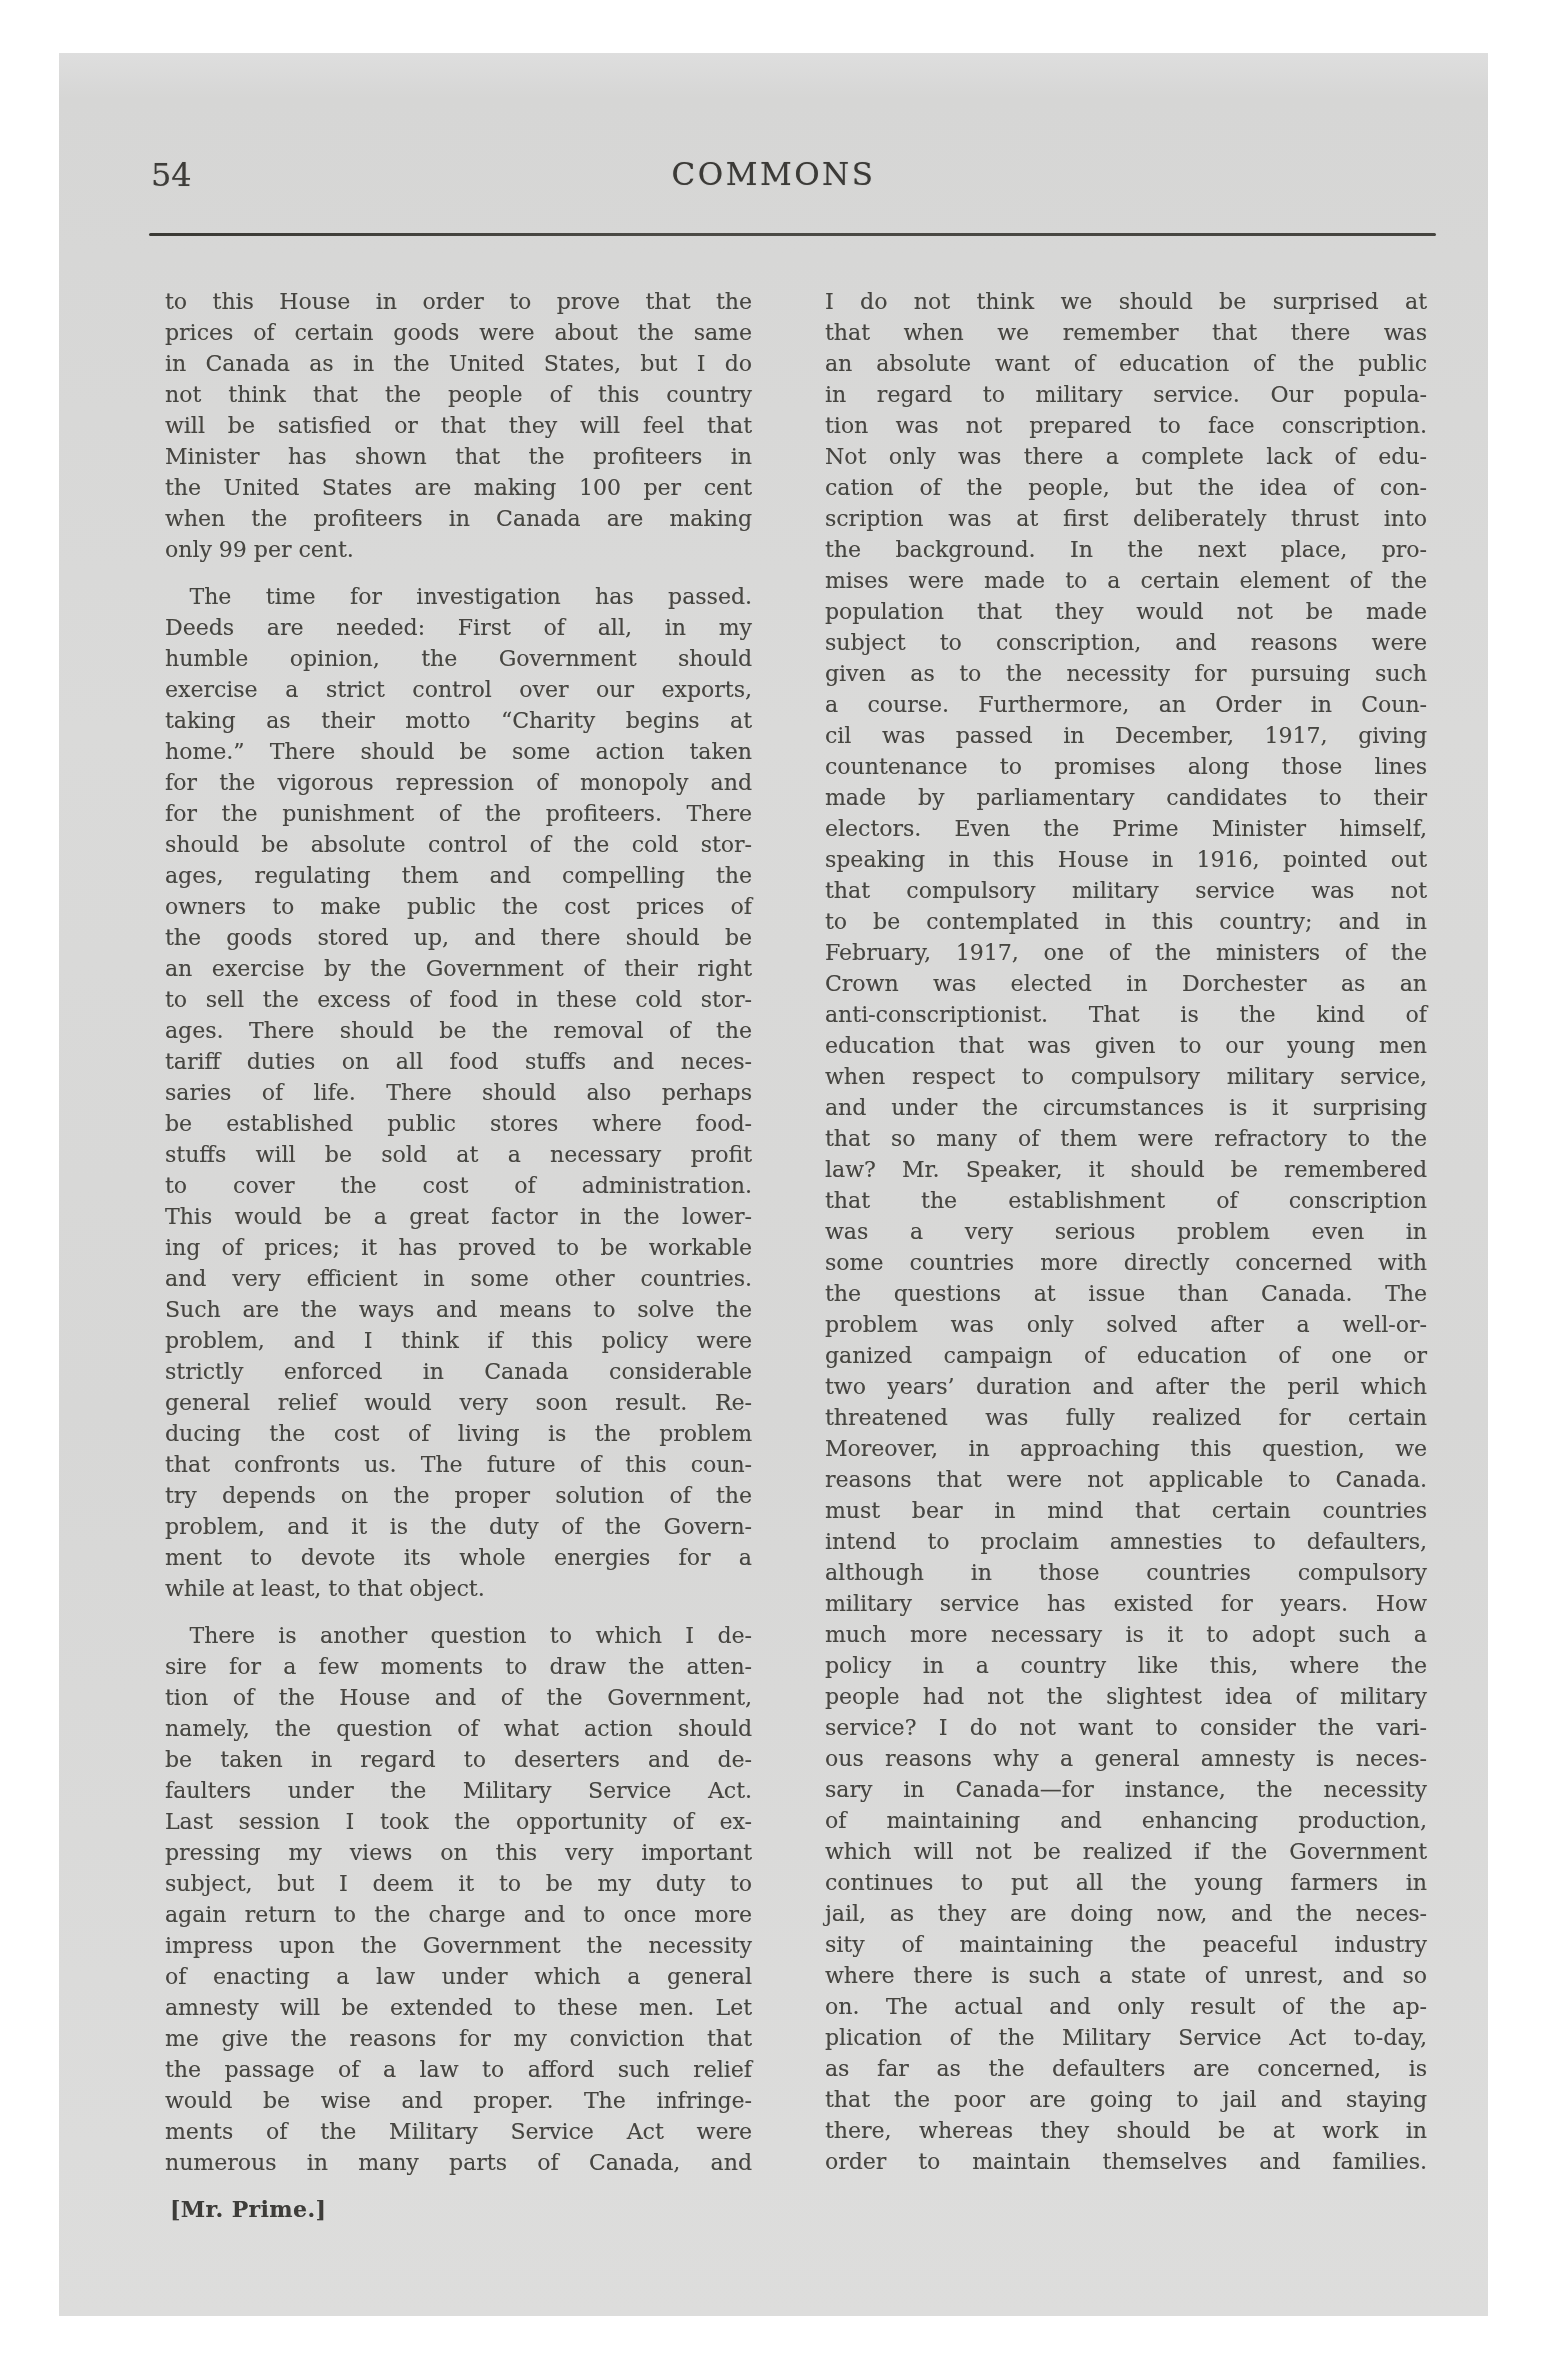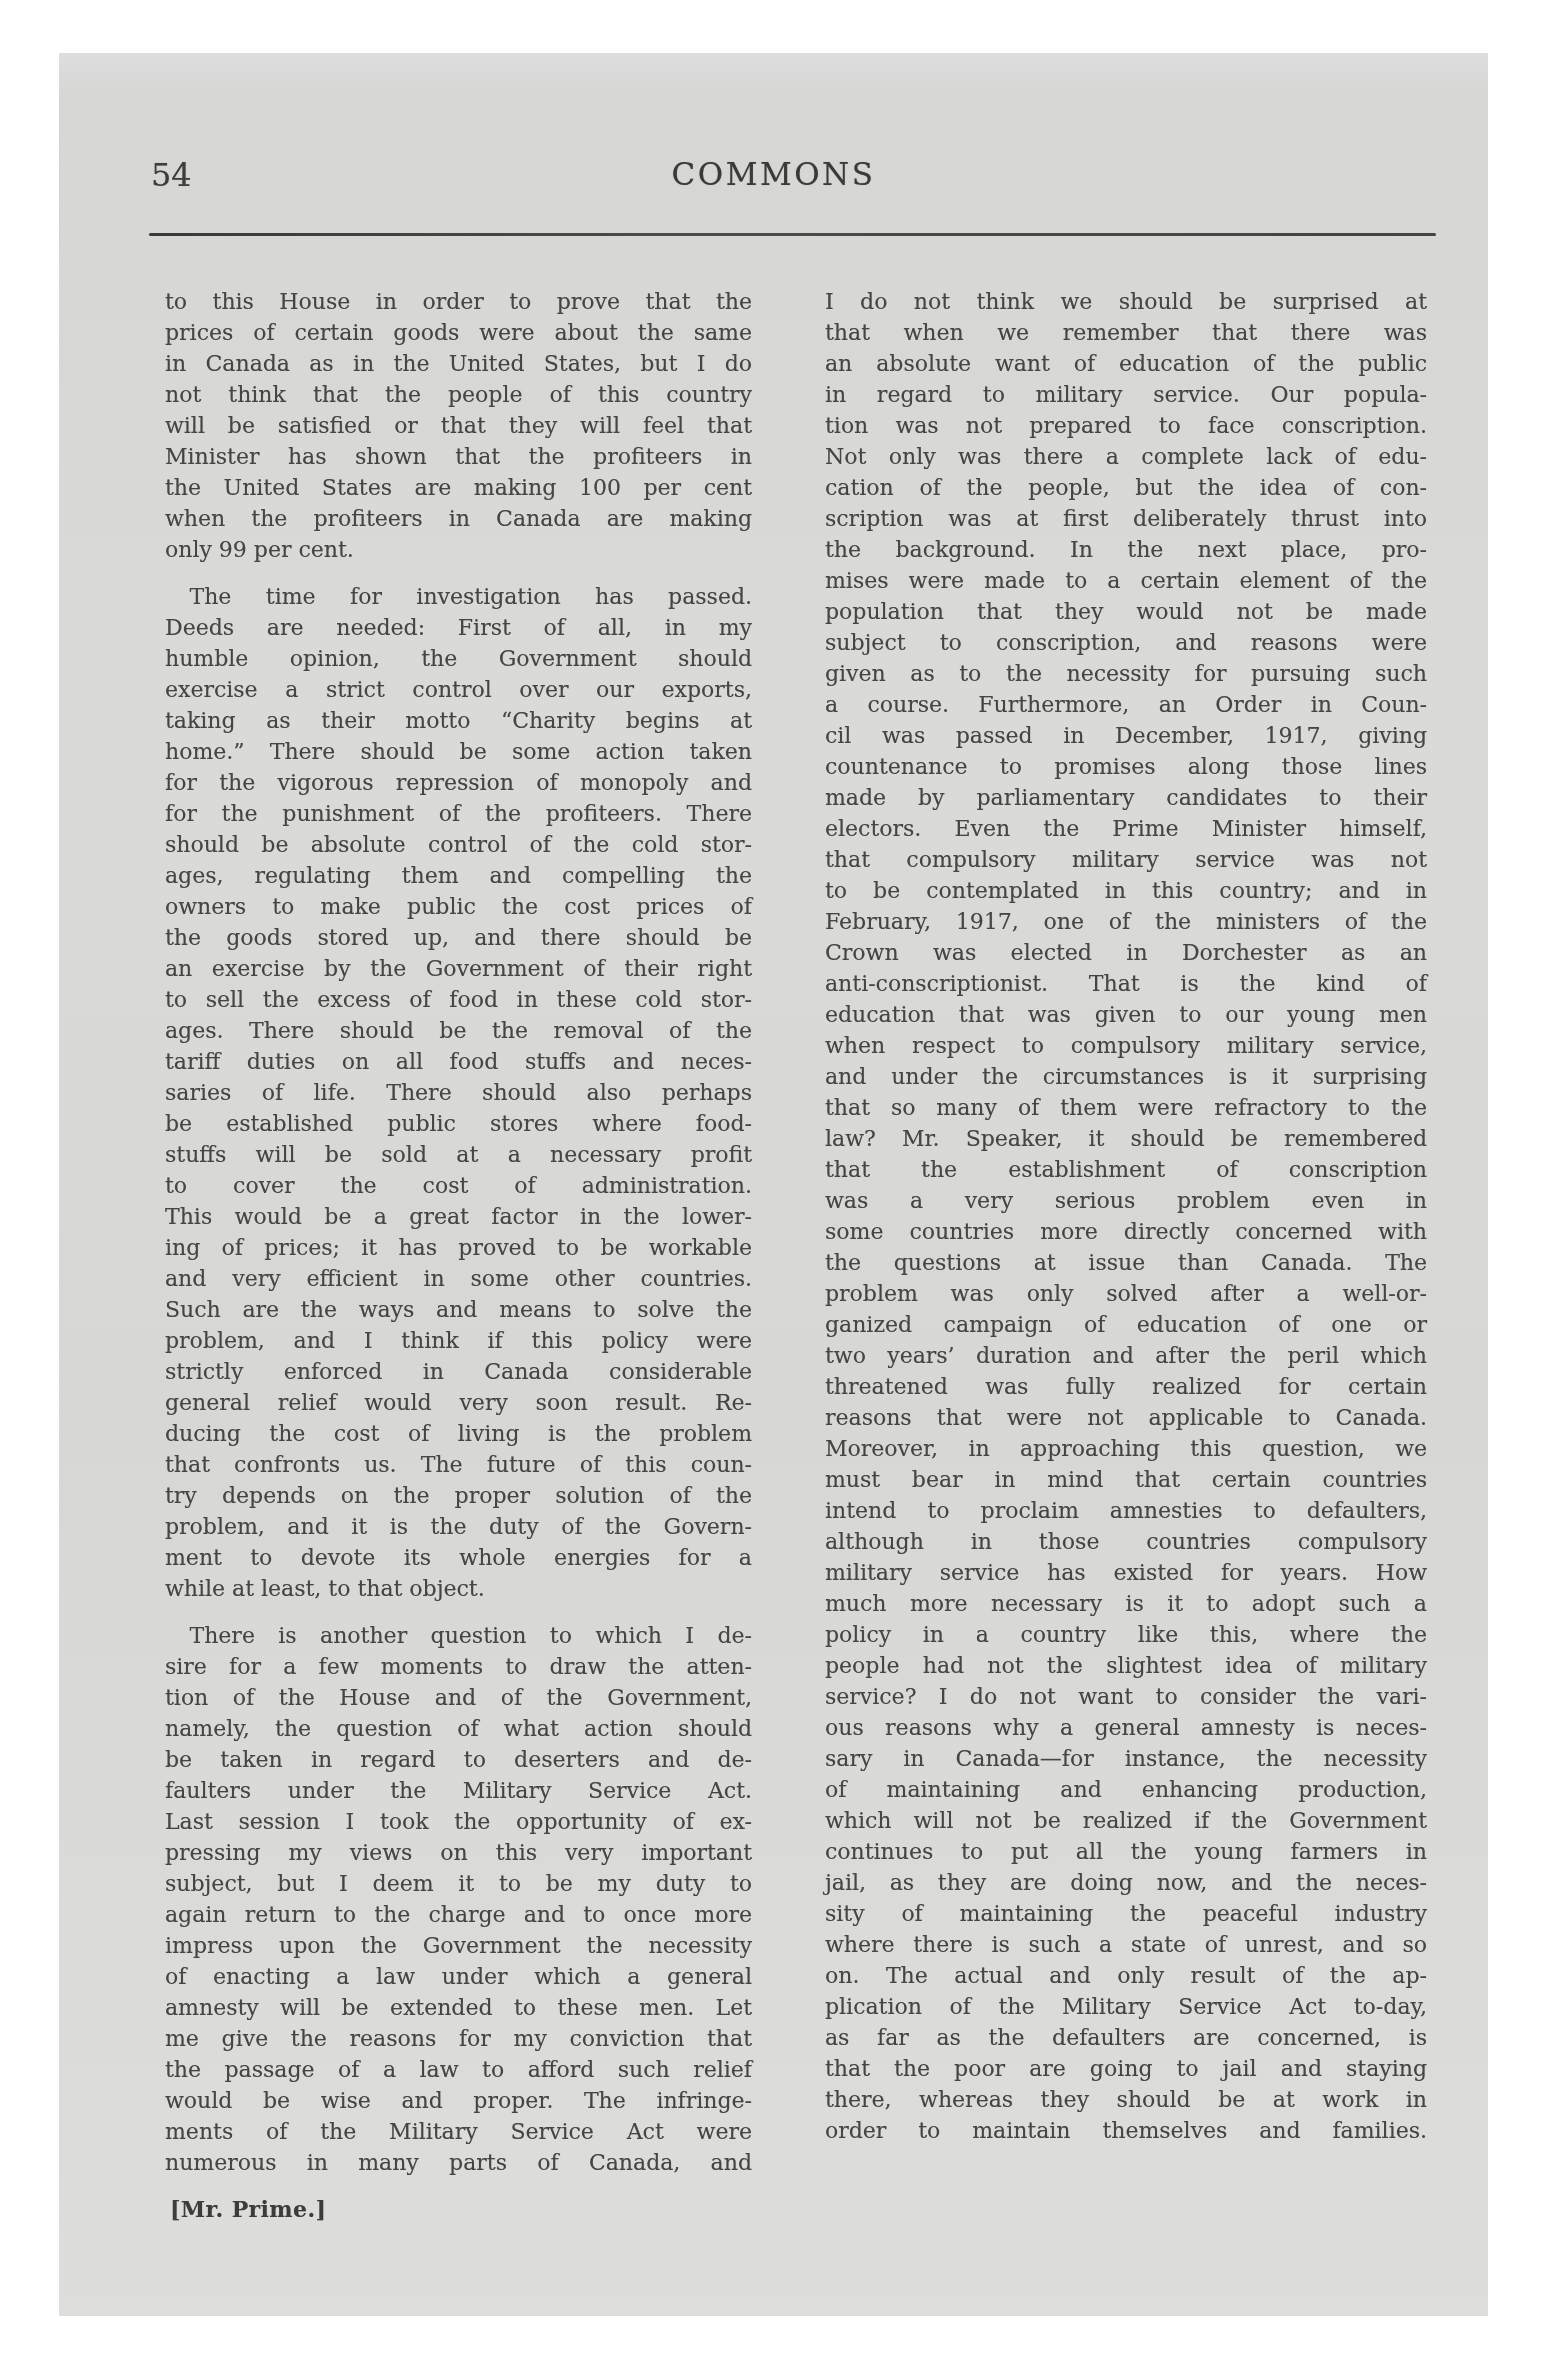--- a/index.html
+++ b/index.html
@@ -126,40 +126,41 @@
             <div class="tl">the background.  In the next place, pro-</div>
             <div class="tl">mises were made to a certain element of the</div>
             <div class="tl">population that they would not be made</div>
             <div class="tl">subject to conscription, and reasons were</div>
             <div class="tl">given as to the necessity for pursuing such</div>
             <div class="tl">a course.  Furthermore, an Order in Coun-</div>
             <div class="tl">cil was passed in December, 1917, giving</div>
             <div class="tl">countenance to promises along those lines</div>
             <div class="tl">made by parliamentary candidates to their</div>
             <div class="tl">electors.  Even the Prime Minister himself,</div>
+            <div class="tl">speaking in this House in 1916, pointed out</div>
             <div class="tl">that compulsory military service was not</div>
             <div class="tl">to be contemplated in this country; and in</div>
             <div class="tl">February, 1917, one of the ministers of the</div>
             <div class="tl">Crown was elected in Dorchester as an</div>
             <div class="tl">anti-conscriptionist.  That is the kind of</div>
             <div class="tl">education that was given to our young men</div>
             <div class="tl">when respect to compulsory military service,</div>
             <div class="tl">and under the circumstances is it surprising</div>
             <div class="tl">that so many of them were refractory to the</div>
             <div class="tl">law?  Mr. Speaker, it should be remembered</div>
             <div class="tl">that the establishment of conscription</div>
             <div class="tl">was a very serious problem even in</div>
             <div class="tl">some countries more directly concerned with</div>
             <div class="tl">the questions at issue than Canada.  The</div>
             <div class="tl">problem was only solved after a well-or-</div>
             <div class="tl">ganized campaign of education of one or</div>
             <div class="tl">two years’ duration and after the peril which</div>
             <div class="tl">threatened was fully realized for certain</div>
+            <div class="tl">Moreover, in approaching this question, we</div>
             <div class="tl">reasons that were not applicable to Canada.</div>
-            <div class="tl">Moreover, in approaching this question, we</div>
             <div class="tl">must bear in mind that certain countries</div>
             <div class="tl">intend to proclaim amnesties to defaulters,</div>
             <div class="tl">although in those countries compulsory</div>
             <div class="tl">military service has existed for years.  How</div>
             <div class="tl">much more necessary is it to adopt such a</div>
             <div class="tl">policy in a country like this, where the</div>
             <div class="tl">people had not the slightest idea of military</div>
             <div class="tl">service?  I do not want to consider the vari-</div>
             <div class="tl">ous reasons why a general amnesty is neces-</div>
             <div class="tl">sary in Canada—for instance, the necessity</div>

